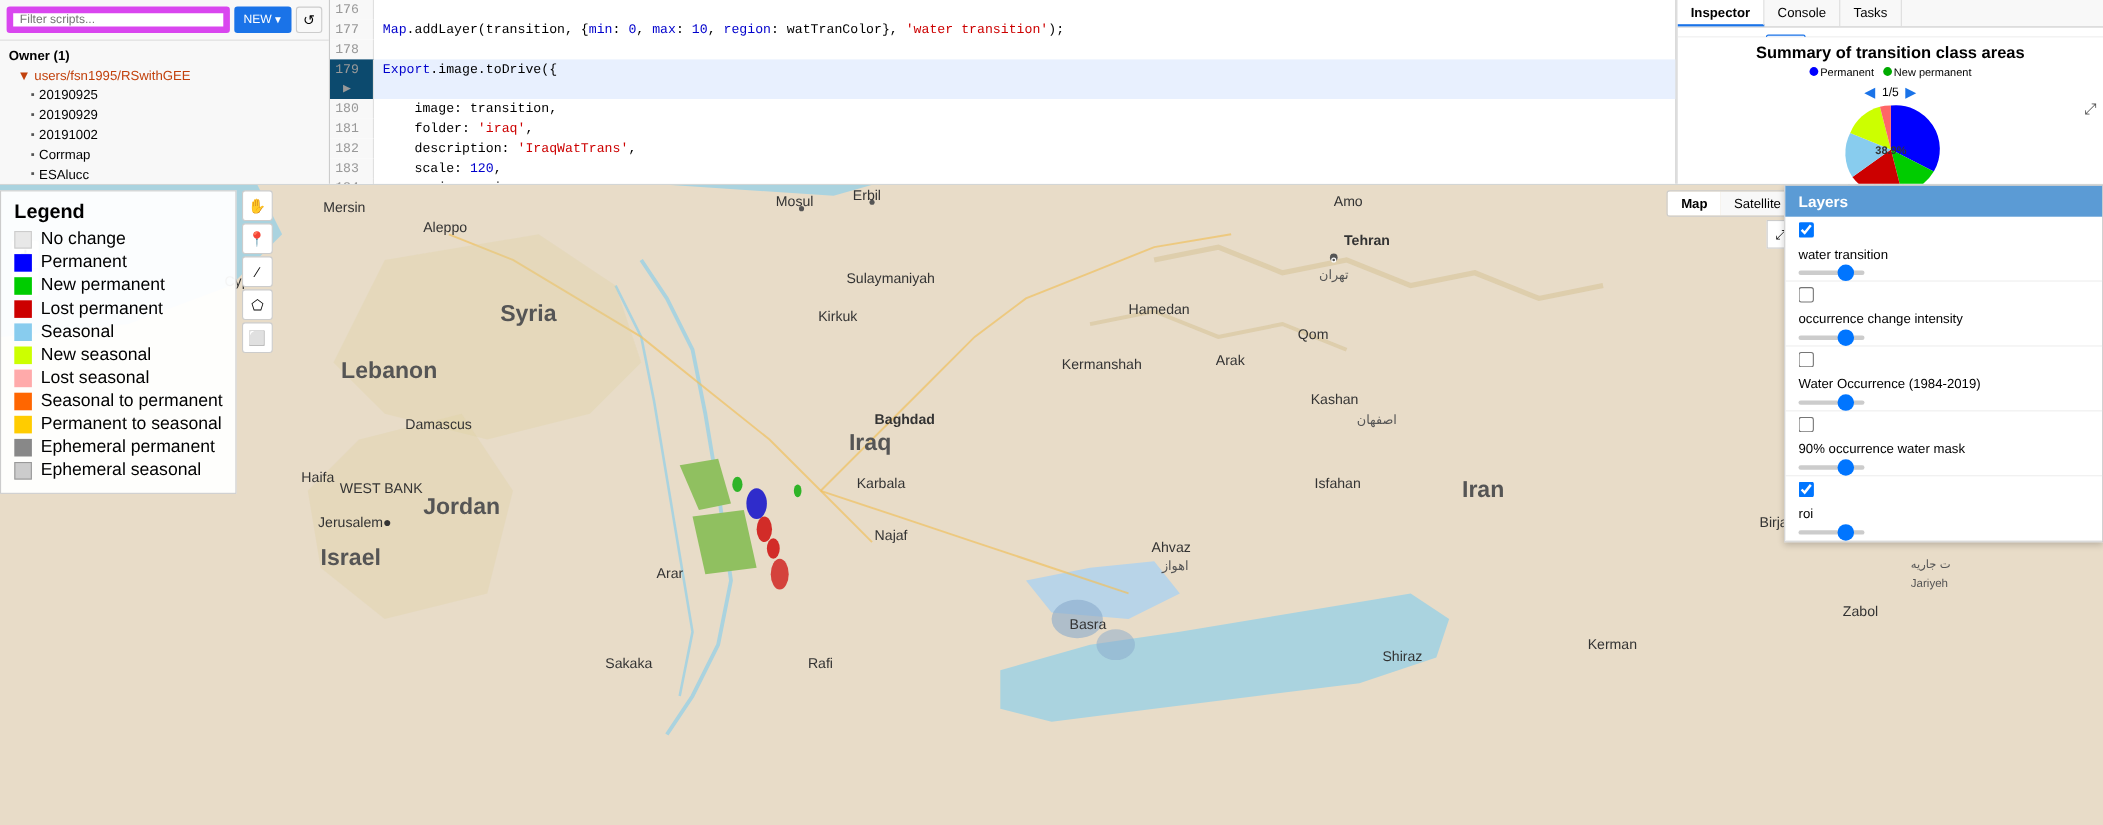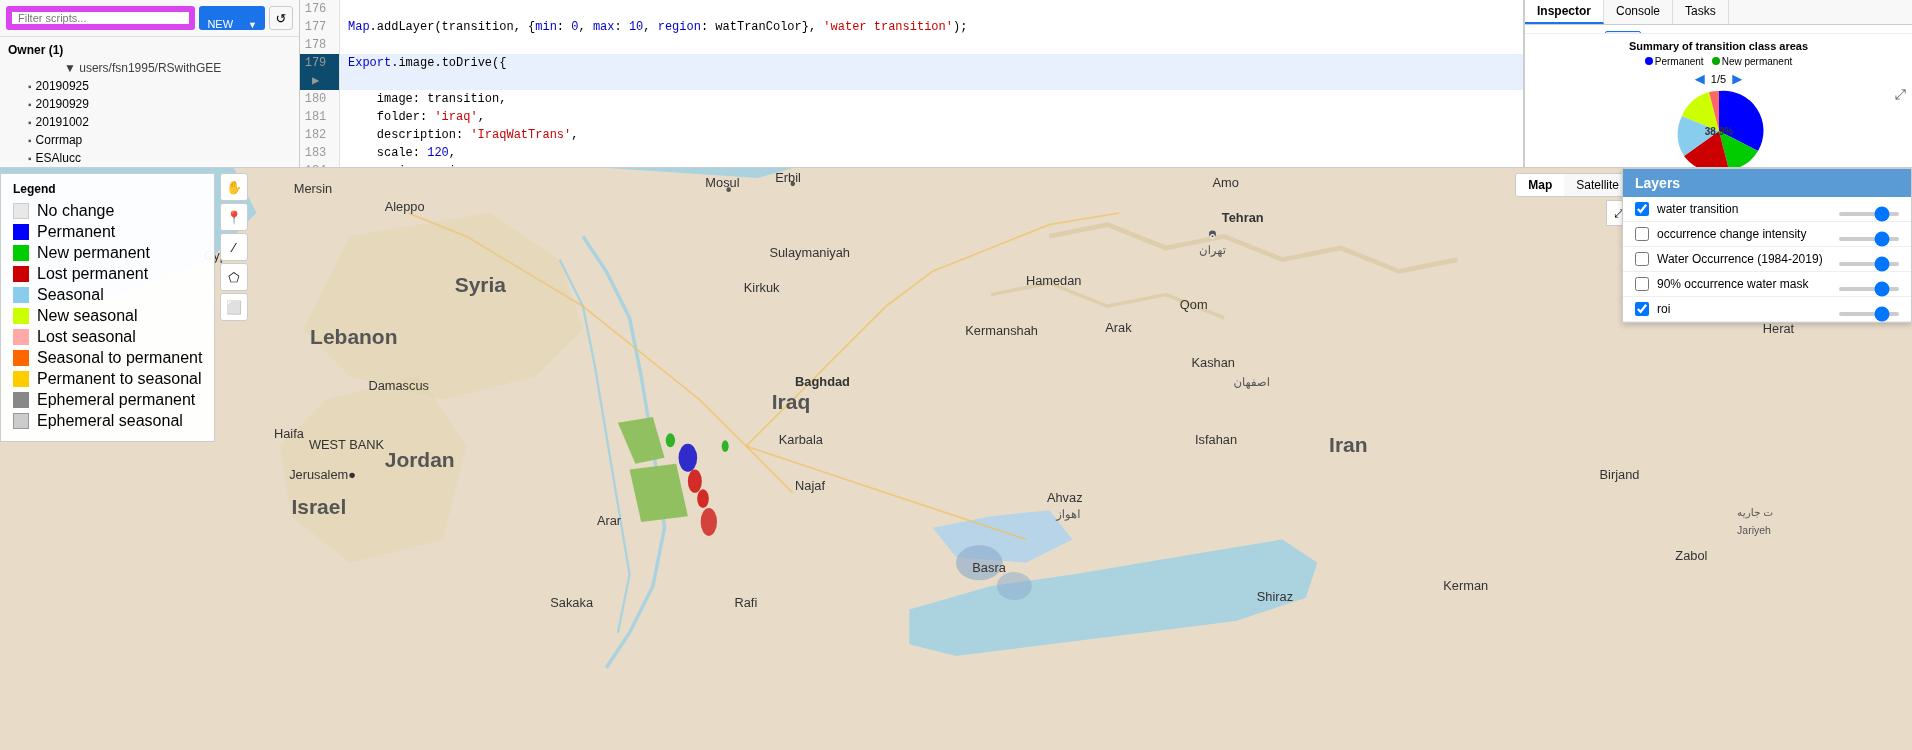--- a/index.html
+++ b/index.html
@@ -39,22 +39,22 @@
     #new-btn {
       background: #1a73e8;
       color: #fff;
       border: none;
       border-radius: 3px;
       height: 24px;
       padding: 0 8px;
       font-size: 11px;
       cursor: pointer;
       display: flex;
-      align-items: flex-end;
-      gap: 15px;
+      align-items: center;
+      gap: 1px;
     }
     #new-btn .arrow { font-size: 9px; }
     #refresh-btn {
       background: none;
       border: 1px solid #ccc;
       border-radius: 3px;
       height: 24px;
       width: 24px;
       cursor: pointer;
       display: flex;
@@ -68,22 +68,21 @@
       overflow-y: auto;
     }
     .tree-owner {
       font-weight: bold;
       padding: 2px 8px;
       font-size: 12px;
     }
     .tree-user {
       padding: 2px 8px 2px 16px;
       font-size: 12px;
-      color: #404040;
-      margin-left: 48px;
+      color: #c2410c;
     }
     .tree-file {
       padding: 2px 8px 2px 28px;
       font-size: 12px;
       display: flex;
       align-items: center;
       gap: 4px;
     }
     .file-icon { font-size: 10px; color: #555; }
 
@@ -173,21 +172,21 @@
       font-size: 10px;
       padding: 0 4px;
       border-radius: 2px;
       border: 1px solid #1a73e8;
     }
     #chart-area {
       padding: 6px;
       border-top: 1px solid #eee;
     }
     .chart-title {
-      font-size: 11px;
+      font-size: 15px;
       font-weight: bold;
       text-align: center;
       margin-bottom: 4px;
     }
     .chart-legend {
       display: flex;
       gap: 8px;
       font-size: 10px;
       justify-content: center;
       margin-bottom: 4px;
@@ -336,25 +335,26 @@
     }
     #layers-header {
       background: #5b9bd5;
       color: #fff;
       padding: 6px 12px;
       font-size: 14px;
       font-weight: bold;
     }
     .layer-item {
       display: flex;
-      align-items: flex-end;
+      align-items: flex-start;
       padding: 5px 12px;
       border-bottom: 1px solid #eee;
       gap: 8px;
       font-size: 12px;
+      flex-direction: column;
     }
     .layer-checkbox {
       width: 14px;
       height: 14px;
       cursor: pointer;
     }
     .layer-name { flex: 1; }
     .layer-slider {
       width: 60px;
       height: 4px;
@@ -685,21 +685,21 @@
     <div id="map-satellite-toggle" style="position:absolute; top:5px; right:280px; z-index:10; display:flex; border:1px solid #ccc; border-radius:3px; overflow:hidden;">
       <button class="toggle-btn active">Map</button>
       <button class="toggle-btn">Satellite</button>
     </div>
 
     
     <button id="fullscreen-btn" style="position:absolute; top:32px; right:280px; z-index:10; background:#fff; border:1px solid #ccc; width:26px; height:26px; cursor:pointer; display:flex; align-items:center; justify-content:center;">⤢</button>
 
     
     <div id="legend" style="position:absolute; top:5px; left:0; background:rgba(255,255,255,0.95); border:1px solid #ccc; padding:8px 12px; z-index:10; min-width:210px;">
-      <div id="legend-title" style="font-weight:bold; font-size:12px; margin-bottom:6px;">Legend</div>
+      <div id="legend-title" style="font-weight:bold; font-size:18px; margin-bottom:6px;">Legend</div>
       <div class="legend-item">
         <div class="legend-color" style="background:#e8e8e8; border:1px solid #ccc;"></div>
         <span>No change</span>
       </div>
       <div class="legend-item">
         <div class="legend-color" style="background:#0000ff;"></div>
         <span>Permanent</span>
       </div>
       <div class="legend-item">
         <div class="legend-color" style="background:#00cc00;"></div>

